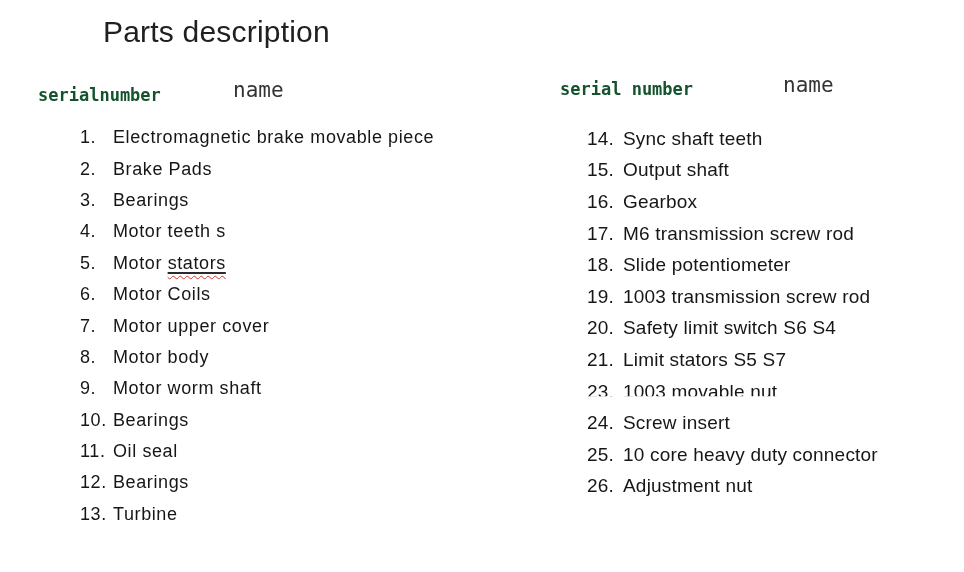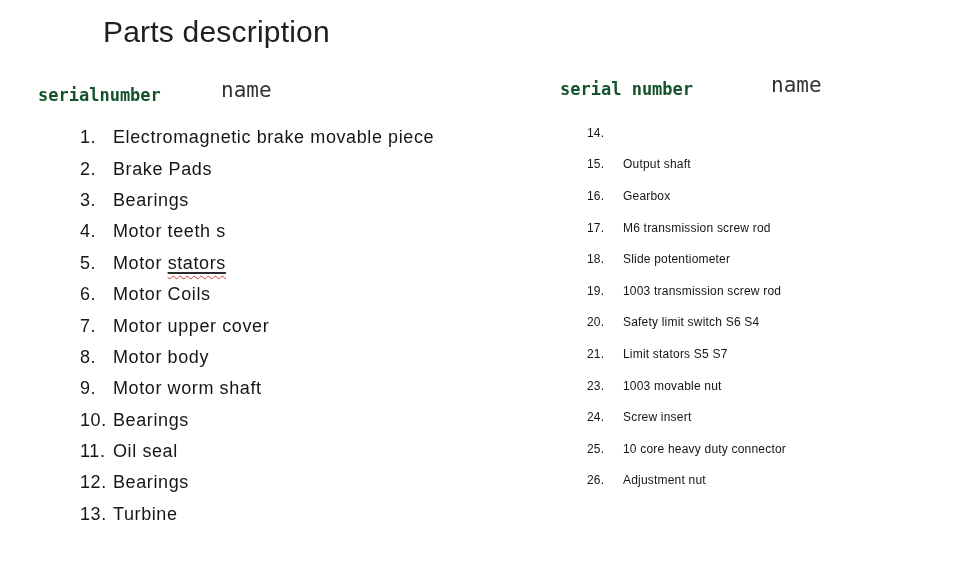--- a/index.html
+++ b/index.html
@@ -30,32 +30,32 @@
     color: #202020;
     margin-left: 32px;
   }
   .hdr {
     position: absolute;
     font-family: "DejaVu Sans Mono", "Liberation Mono", monospace;
     color: #14532d;
     white-space: nowrap;
   }
   .hdr-serial { font-weight: 700; font-size: 17px; }
-  .hdr-name   { font-weight: 400; font-size: 21px; color: #333333; }
+  .hdr-name   { font-weight: 400; font-size: 21px; color: #333333; margin-left: 12px; }
   .hdr-serial.left  { left: 38px;  top: 85px; }
   .hdr-name.left    { left: 221px; top: 78px; }
   .hdr-serial.right { left: 560px; top: 79px; }
   .hdr-name.right   { left: 771px; top: 73px; }
 
   .list {
     position: absolute;
     white-space: nowrap;
   }
   .list.left  { left: 80px;  top: 122px; font-size: 18px;   letter-spacing: 0.6px; }
-  .list.right { left: 587px; top: 117px; font-size: 12px; letter-spacing: 0.2px; }
+  .list.right { left: 587px; top: 123px; font-size: 19px; letter-spacing: 0.2px; }
   .row {
     display: flex;
     align-items: center;
     color: #161616;
   }
   .list.left  .row { height: 31.4px; }
   .list.right .row { height: 31.6px; }
   .num { display: inline-block; }
   .list.left  .num { width: 33px; }
   .list.right .num { width: 36px; }
@@ -141,20 +141,21 @@
       </div>
       <div class="row">
         <span class="num">13.</span>
         <span class="label">Turbine</span>
       </div>
     </div>
 
   <div class="list right">
       <div class="row">
         <span class="num">14.</span>
+        <span class="label">Sync shaft teeth</span>
       </div>
       <div class="row">
         <span class="num">15.</span>
         <span class="label">Output shaft</span>
       </div>
       <div class="row">
         <span class="num">16.</span>
         <span class="label">Gearbox</span>
       </div>
       <div class="row">

